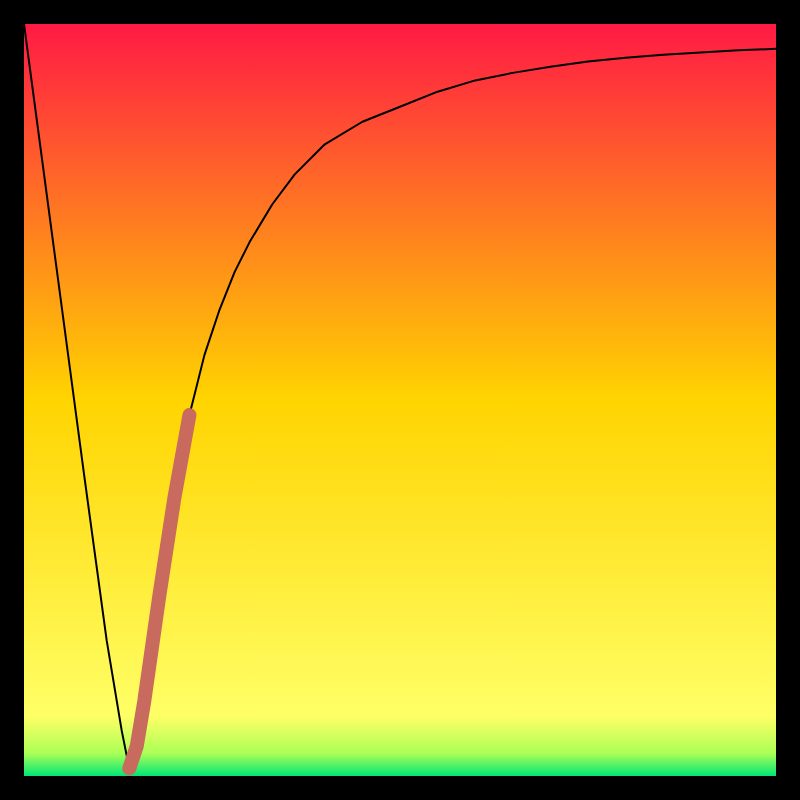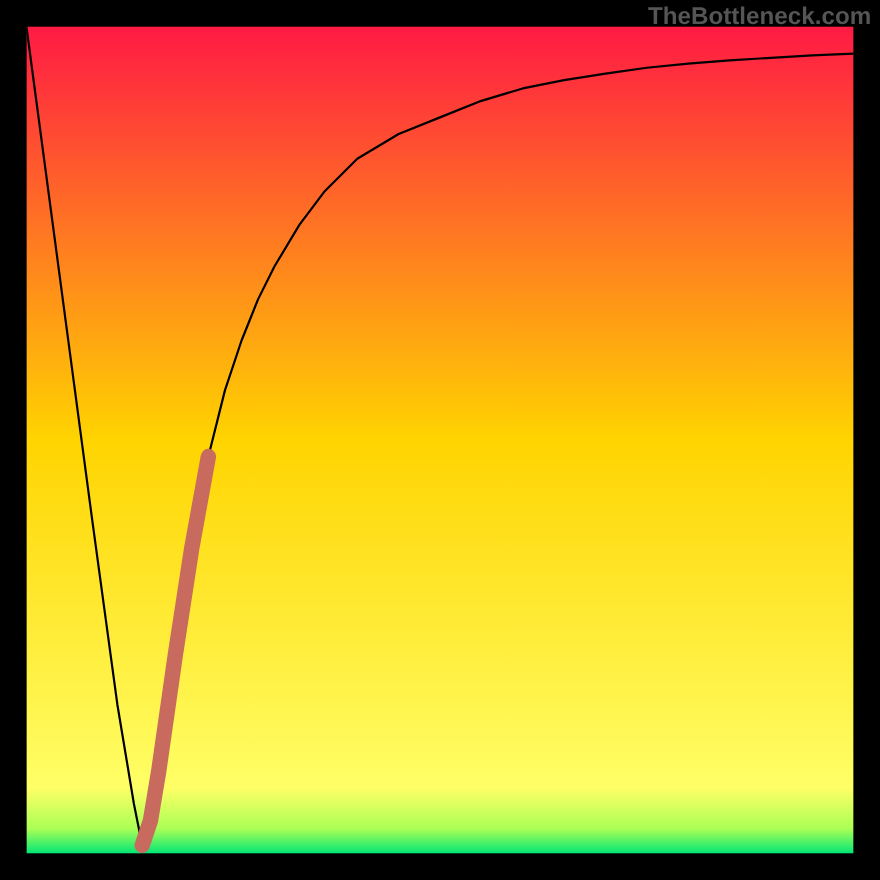--- a/index.html
+++ b/index.html
@@ -26,21 +26,20 @@
     top: 24px;
     width: 752px;
     height: 752px;
   }
   svg { display: block; }
 </style>
 </head>
 <body>
 
 <div class="container">
-  <div class="watermark">TheBottleneck.com</div>
   <div class="plot-area">
     <svg id="chart-svg" width="752" height="752" viewBox="0 0 752 752">
       <defs>
         <linearGradient id="bg-grad" x1="0" y1="0" x2="0" y2="1">
             <stop offset="0%" stop-color="#ff1a44"></stop>
             <stop offset="50%" stop-color="#ffd400"></stop>
             <stop offset="92%" stop-color="#ffff66"></stop>
             <stop offset="97%" stop-color="#aaff55"></stop>
             <stop offset="100%" stop-color="#00e676"></stop>
           </linearGradient>

